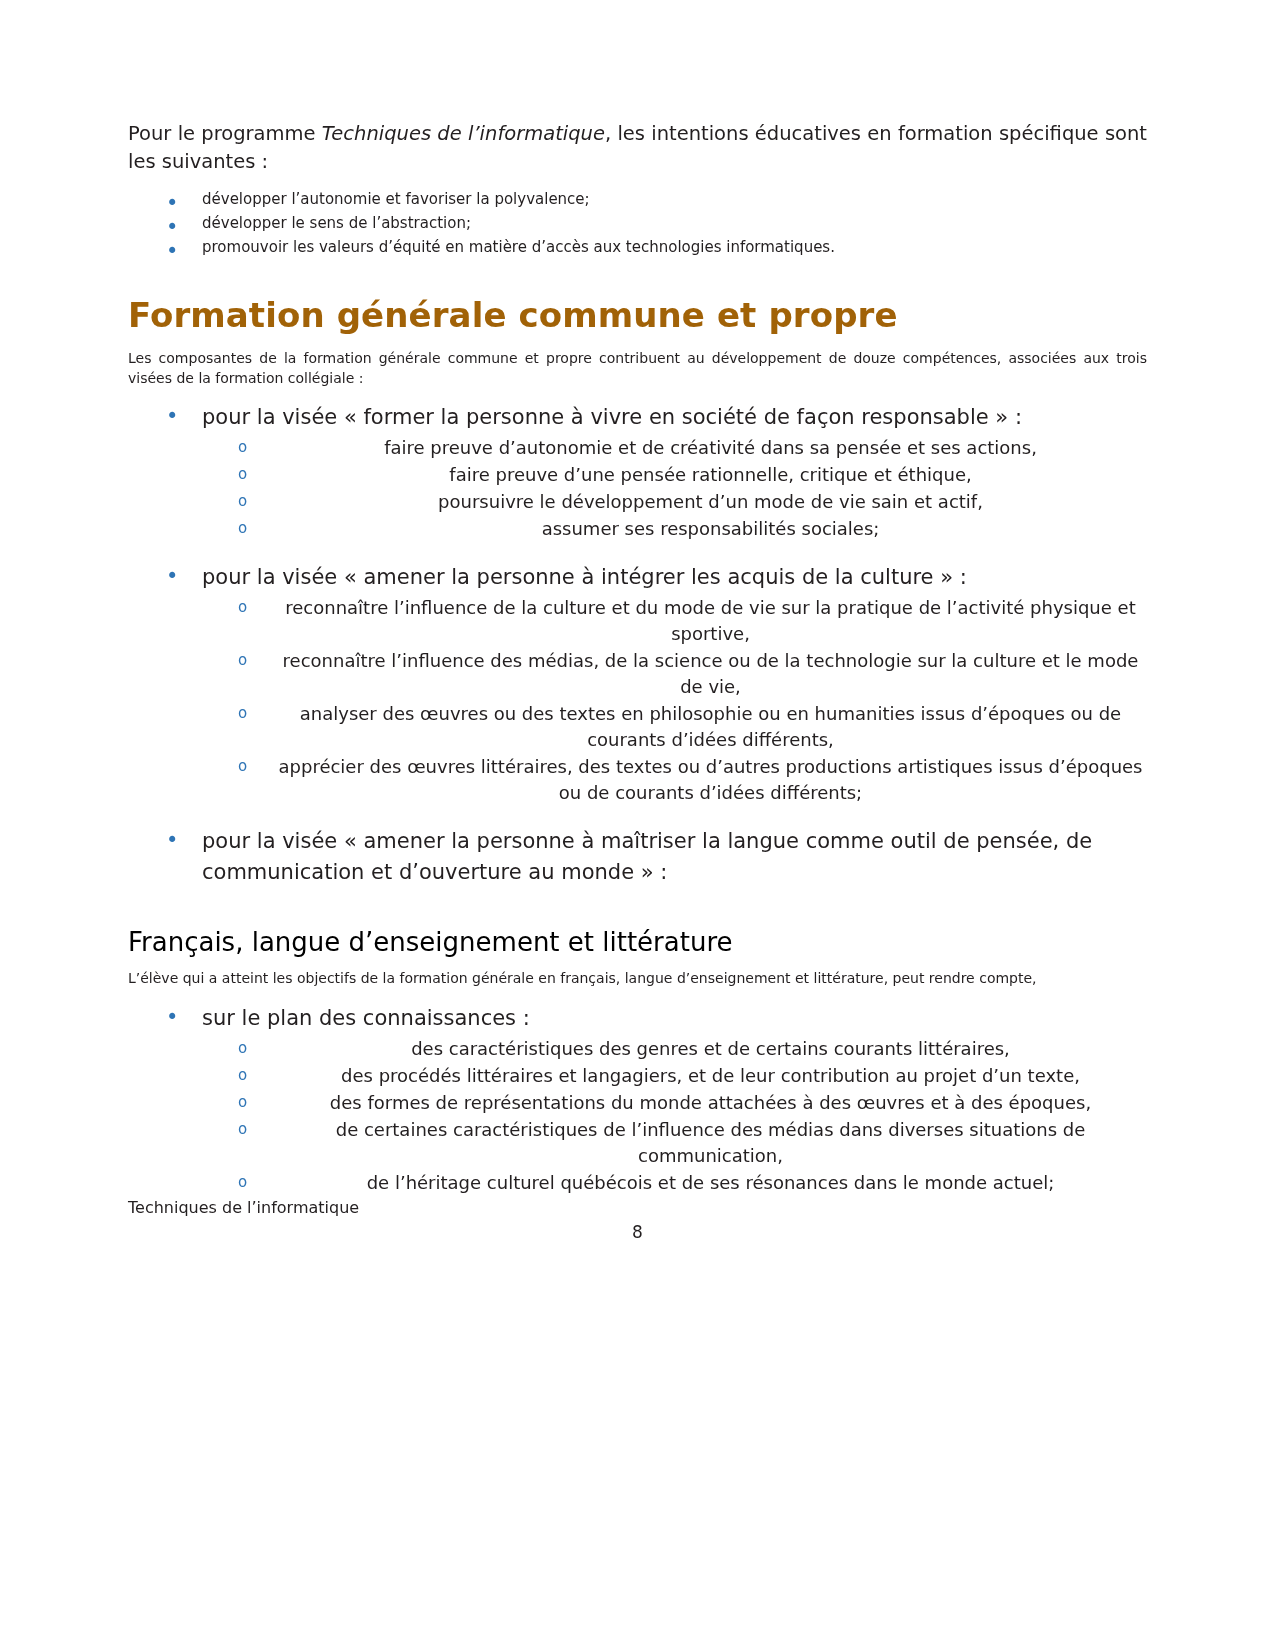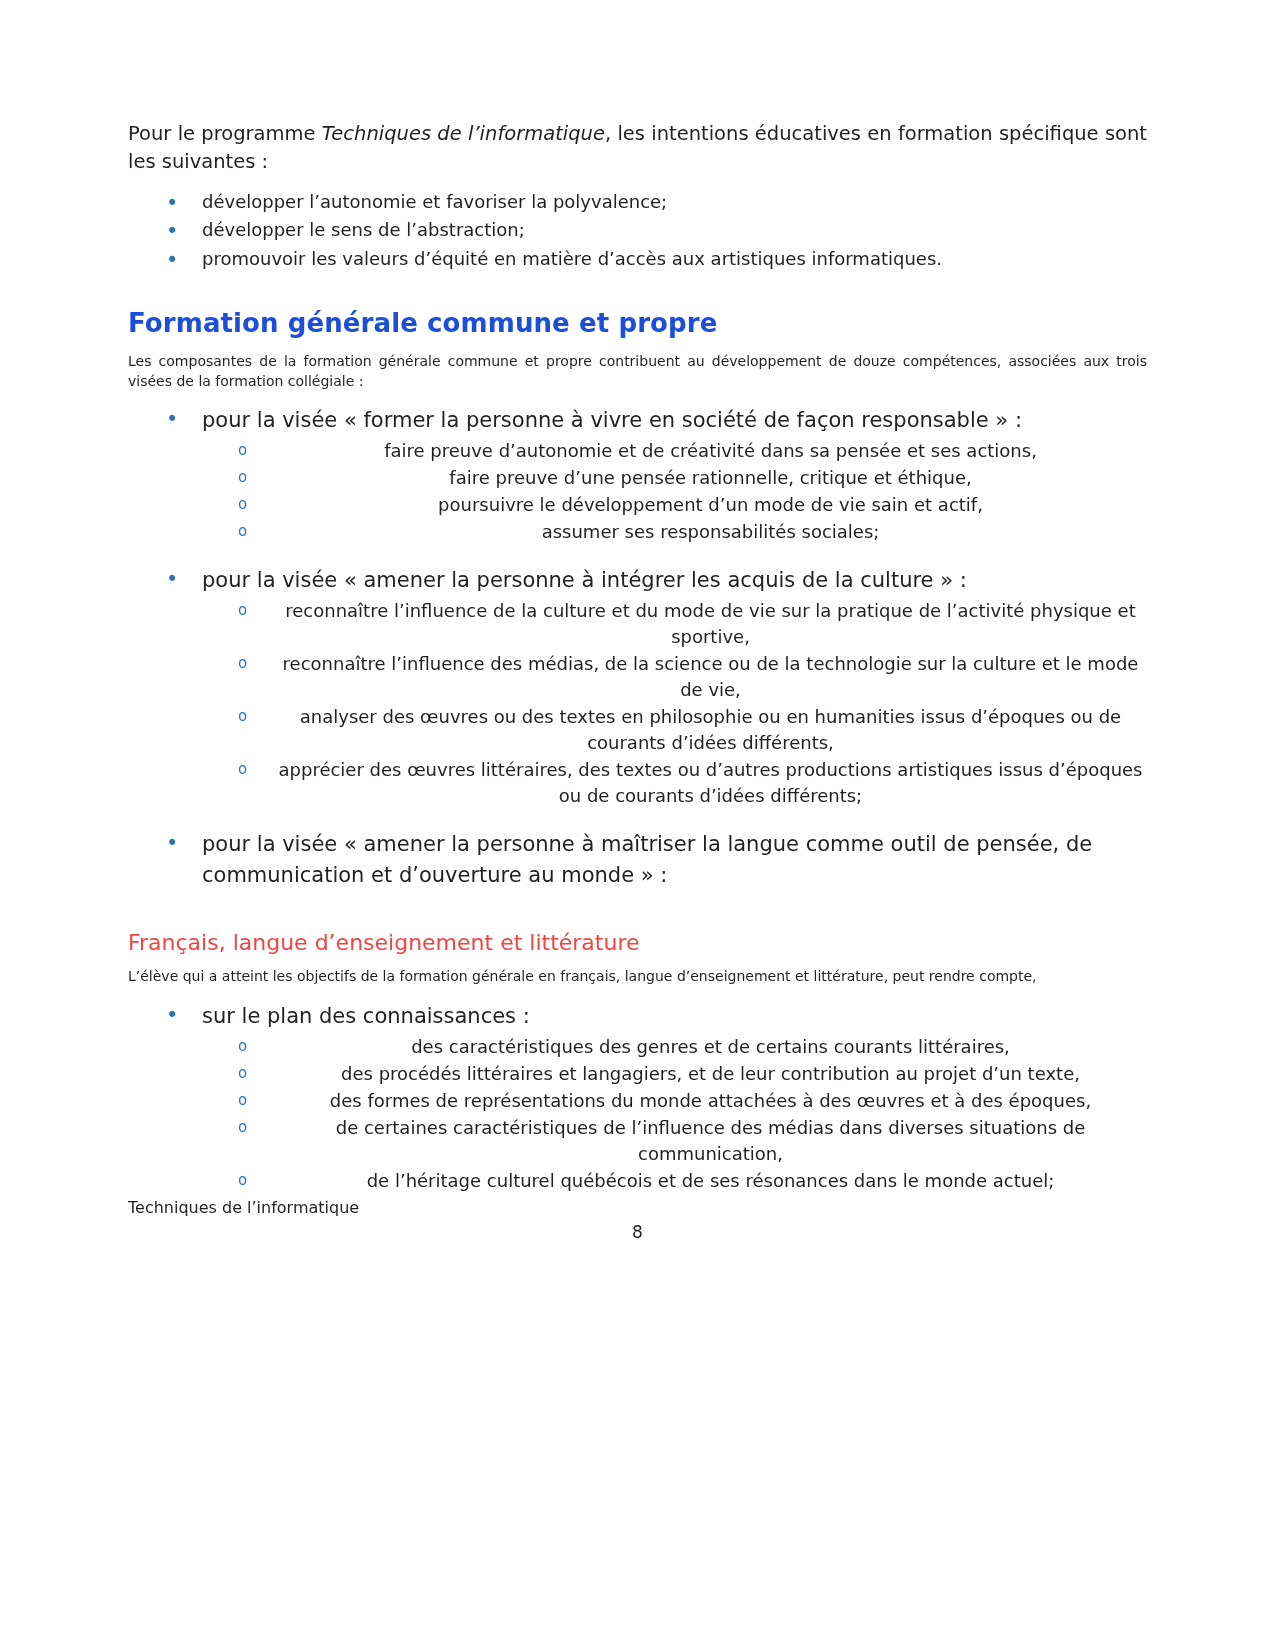--- a/index.html
+++ b/index.html
@@ -28,44 +28,44 @@
     font-style: italic;
   }
   ul.bullets {
     list-style: none;
     margin: 0;
     padding: 0;
   }
   ul.bullets > li {
     position: relative;
     padding-left: 74px;
-    font-size: 18px;
+    font-size: 15px;
     line-height: 1.45;
     margin: 0 0 2px 0;
     text-align: left;
   }
   ul.bullets > li::before {
     content: "\2022";
     position: absolute;
     left: 38px;
     top: -1px;
     color: #2e74b5;
     font-size: 21px;
     line-height: 1.45;
   }
   h2.section-title {
-    color: #1d4ed8;
-    font-size: 26px;
+    color: #a16207;
+    font-size: 34px;
     font-weight: bold;
     margin: 36px 0 14px 0;
     letter-spacing: 0.1px;
   }
   h3.sub-title {
-    color: #ef4444;
-    font-size: 22px;
+    color: #000000;
+    font-size: 26px;
     font-weight: normal;
     margin: 40px 0 12px 0;
   }
   p.body-text {
     font-size: 14px;
     line-height: 1.42;
     text-align: justify;
     margin: 0 0 14px 0;
   }
   .group {
@@ -135,21 +135,21 @@
 </head>
 <body>
 
 <div class="page">
 
   <p class="intro"><span>Pour le programme </span><em class="italic-frag">Techniques de l’informatique</em><span>, les intentions éducatives en formation spécifique sont les suivantes :</span></p>
 
   <ul class="bullets">
     <li>développer l’autonomie et favoriser la polyvalence;</li>
     <li>développer le sens de l’abstraction;</li>
-    <li>promouvoir les valeurs d’équité en matière d’accès aux artistiques informatiques.</li>
+    <li>promouvoir les valeurs d’équité en matière d’accès aux technologies informatiques.</li>
   </ul>
 
   <h2 class="section-title">Formation générale commune et propre</h2>
 
   <p class="body-text">Les composantes de la formation générale commune et propre contribuent au développement de douze compétences, associées aux trois visées de la formation collégiale :</p>
 
   <div class="group">
     <div class="lvl1">pour la visée « former la personne à vivre en société de façon responsable » :</div>
     <ul class="sublist">
       <li>faire preuve d’autonomie et de créativité dans sa pensée et ses actions,</li>

